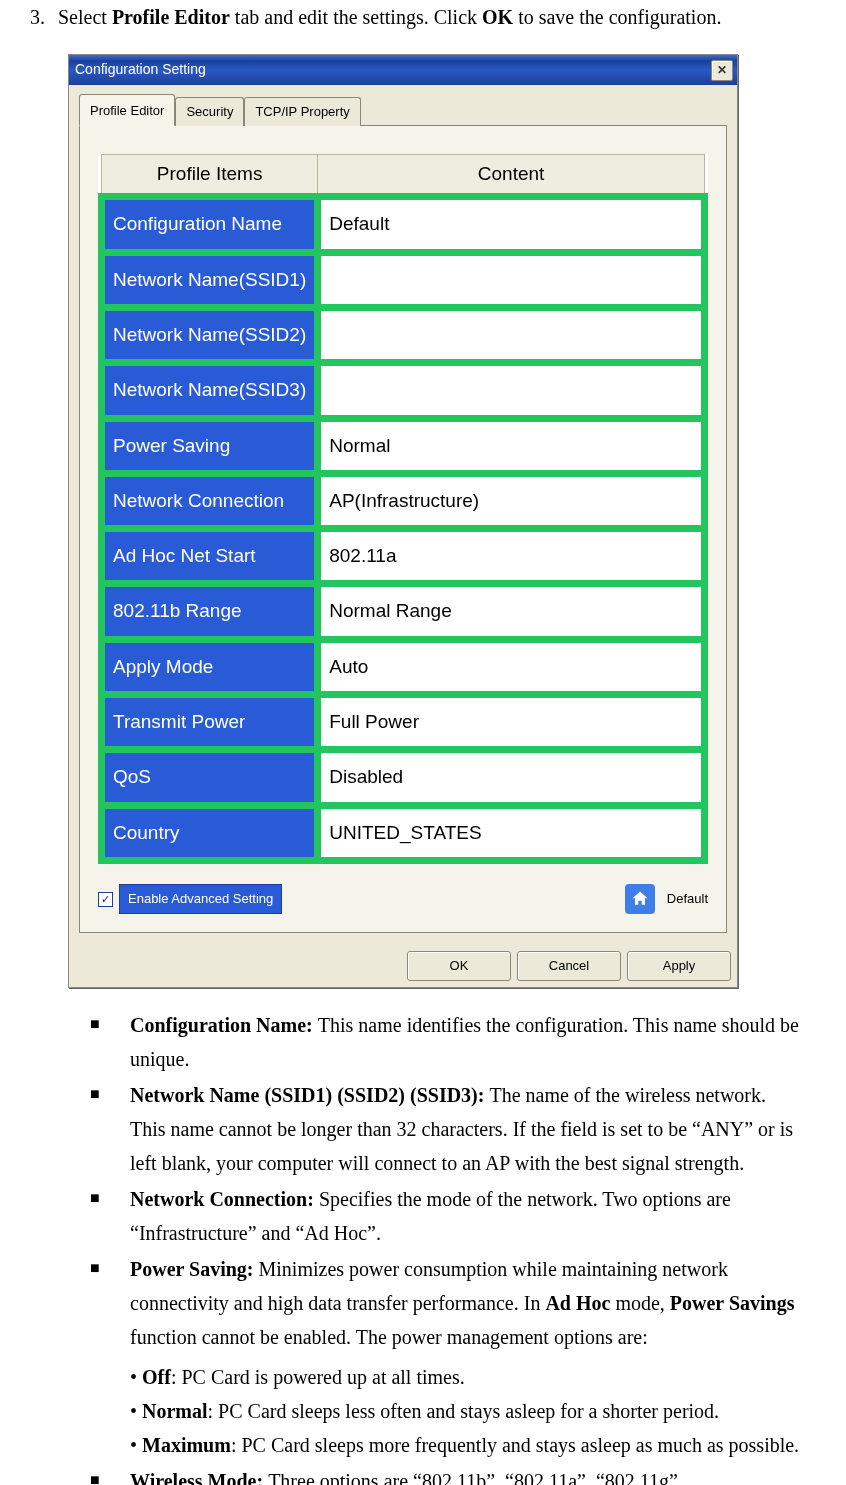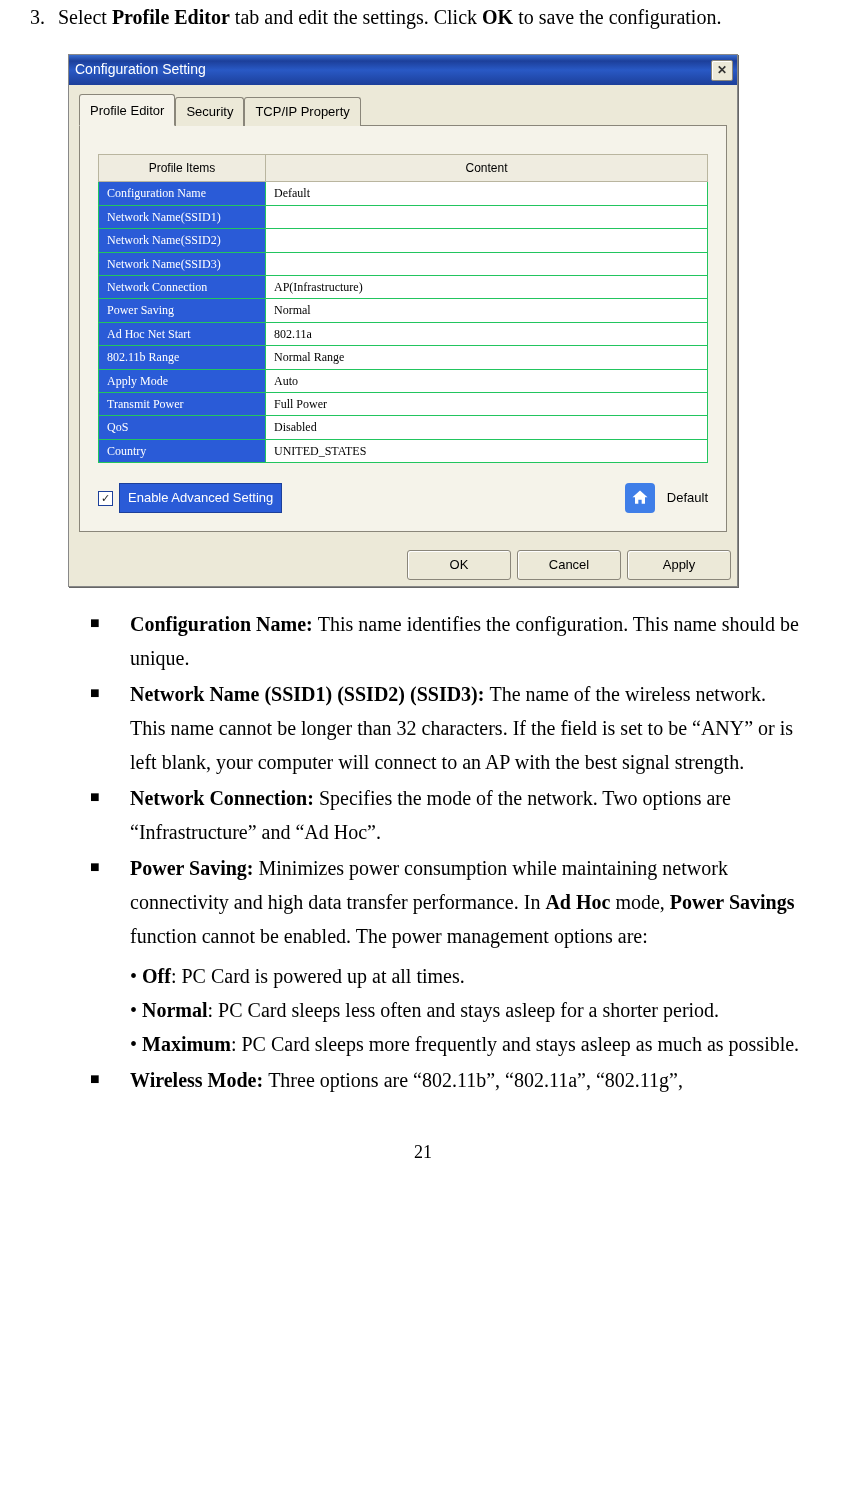--- a/index.html
+++ b/index.html
@@ -96,35 +96,34 @@
     background: #f5f3ea;
     padding: 28px 18px 18px 18px;
     position: relative;
     z-index: 1;
   }
   table.profile-table {
     width: 100%;
     border-collapse: collapse;
     background: #fff;
     border: 1px solid #8a867a;
-    font-size: 12px;
+    font-size: 19px;
   }
   table.profile-table th {
     background: #efece0;
     border: 1px solid #b9b59f;
     padding: 3px 6px;
     font-weight: normal;
     text-align: center;
     color:#000;
   }
   table.profile-table td {
-    border: 1px solid #22c55e;
-    padding: 1px 8px;
+    border: 7px solid #22c55e;
+    padding: 8px 8px;
     height: 18px;
-    font-family: Liberation Serif, serif;
   }
   table.profile-table td.item {
     background: #2a5bd7;
     color: #fff;
     width: 150px;
     white-space: nowrap;
   }
   .bottom-row {
     display: flex;
     align-items: center;
@@ -252,26 +251,26 @@
               </tr>
               <tr>
                 <td class="item">Network Name(SSID2)</td>
                 <td></td>
               </tr>
               <tr>
                 <td class="item">Network Name(SSID3)</td>
                 <td></td>
               </tr>
               <tr>
+                <td class="item">Power Saving</td>
+                <td>Normal</td>
+              </tr>
+              <tr>
                 <td class="item">Network Connection</td>
                 <td>AP(Infrastructure)</td>
-              </tr>
-              <tr>
-                <td class="item">Power Saving</td>
-                <td>Normal</td>
               </tr>
               <tr>
                 <td class="item">Ad Hoc Net Start</td>
                 <td>802.11a</td>
               </tr>
               <tr>
                 <td class="item">802.11b Range</td>
                 <td>Normal Range</td>
               </tr>
               <tr>

